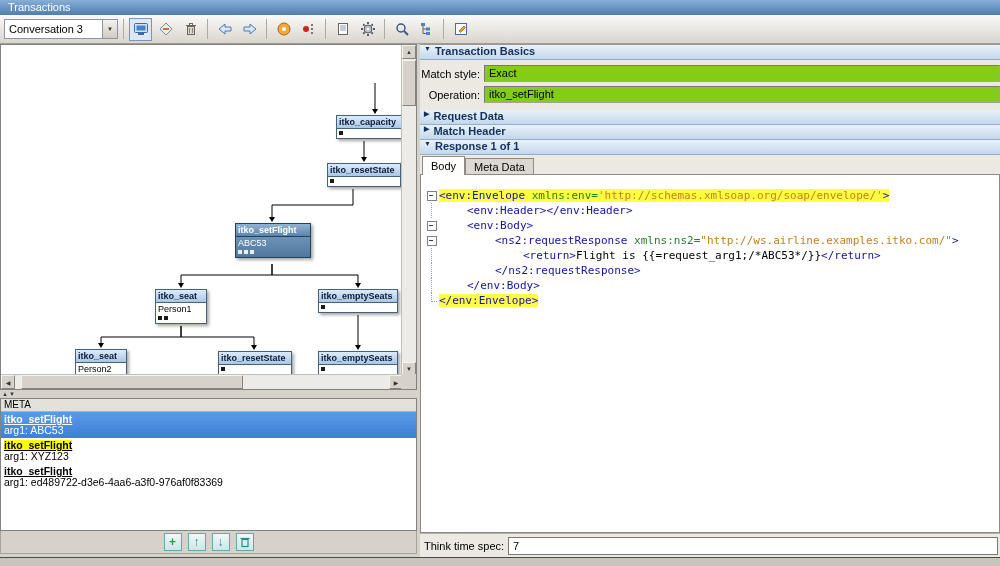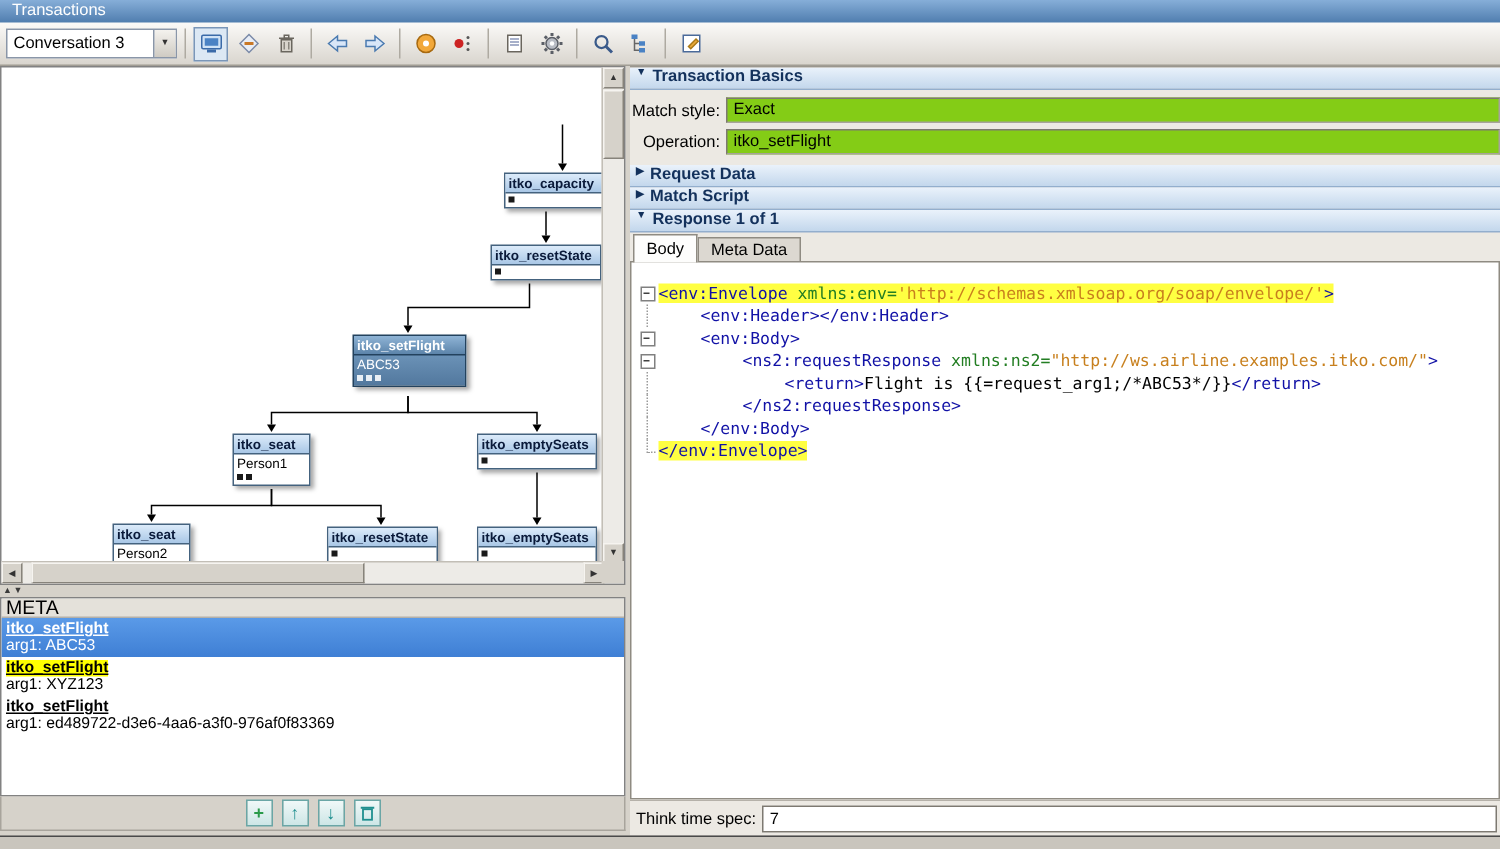--- a/index.html
+++ b/index.html
@@ -41,21 +41,21 @@
   .htrack{position:absolute;left:0;bottom:0;width:402px;height:15px;background:#edebe7;border-top:1px solid #c2beb6}
   .hthumb{position:absolute;top:0;left:20px;width:222px;height:14px;background:#d6d2ca;border:1px solid;border-color:#f6f4f0 #87837b #87837b #f6f4f0}
   .sbcorner{position:absolute;right:0;bottom:0;width:15px;height:15px;background:#d6d2ca}
 
   
   .splitter{position:absolute;left:0;top:390px;width:417px;height:8px;background:#d6d2ca;display:flex;align-items:center;padding-left:2px;gap:1px}
   .split-arrow{font-size:6px;color:#3a3a3a;line-height:8px}
 
   
   .meta-panel{position:absolute;left:0;top:398px;width:417px;height:133px;background:#fff;border:1px solid #828282;overflow:hidden}
-  .meta-header{height:13px;background:#e4e1da;border-bottom:1px solid #b4b0a8;font-size:13px;line-height:12px;padding-left:3px}
+  .meta-header{height:13px;background:#e4e1da;border-bottom:1px solid #b4b0a8;font-size:10px;line-height:12px;padding-left:3px}
   .mitem{padding:1px 3px 2px;cursor:default}
   .mname{font-weight:bold;text-decoration:underline;font-size:10.5px;line-height:11px;display:inline-block}
   .marg{font-size:10.5px;line-height:11px;white-space:nowrap}
   .mitem.selected{background:linear-gradient(180deg,#5a9ae8,#3f7fd4);color:#fff}
   .mitem.flagged .mname{background:#ffff00}
   .meta-toolbar{position:absolute;left:0;top:531px;width:417px;height:23px;background:#d6d2ca;border:1px solid #a8a49c;border-top:none;display:flex;align-items:center;justify-content:center;gap:6px}
   .mbtn{width:18px;height:18px;border:1px solid #6aa6a6;background:linear-gradient(180deg,#f0f8f8,#cde6e6);color:#1f8f8f;font-weight:bold;font-size:12px;display:flex;align-items:center;justify-content:center;line-height:10px}
   .mbtn.add{color:#2a9a4a}
 
   
@@ -332,21 +332,21 @@
         <span class="flabel">Operation:</span>
         <span class="ffield">itko_setFlight</span>
       </div>
     </div>
     <div class="sec">
       <span class="arr">▶</span>
       <span>Request Data</span>
     </div>
     <div class="sec">
       <span class="arr">▶</span>
-      <span>Match Script</span>
+      <span>Match Header</span>
     </div>
     <div class="sec">
       <span class="arr">▼</span>
       <span>Response 1 of 1</span>
     </div>
     <div class="tabbar">
       <div class="tab active">Body</div>
       <div class="tab">Meta Data</div>
     </div>
     <div class="code" id="xml-code">

